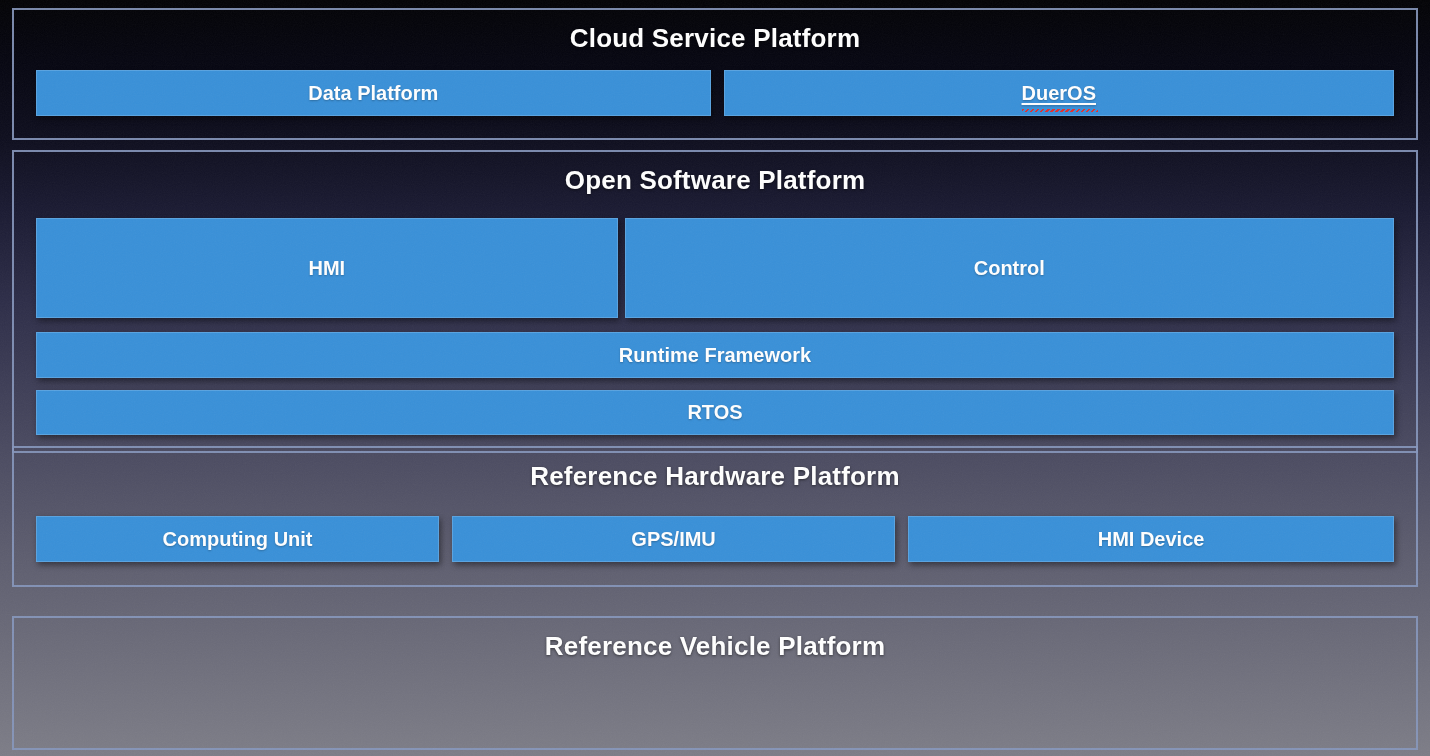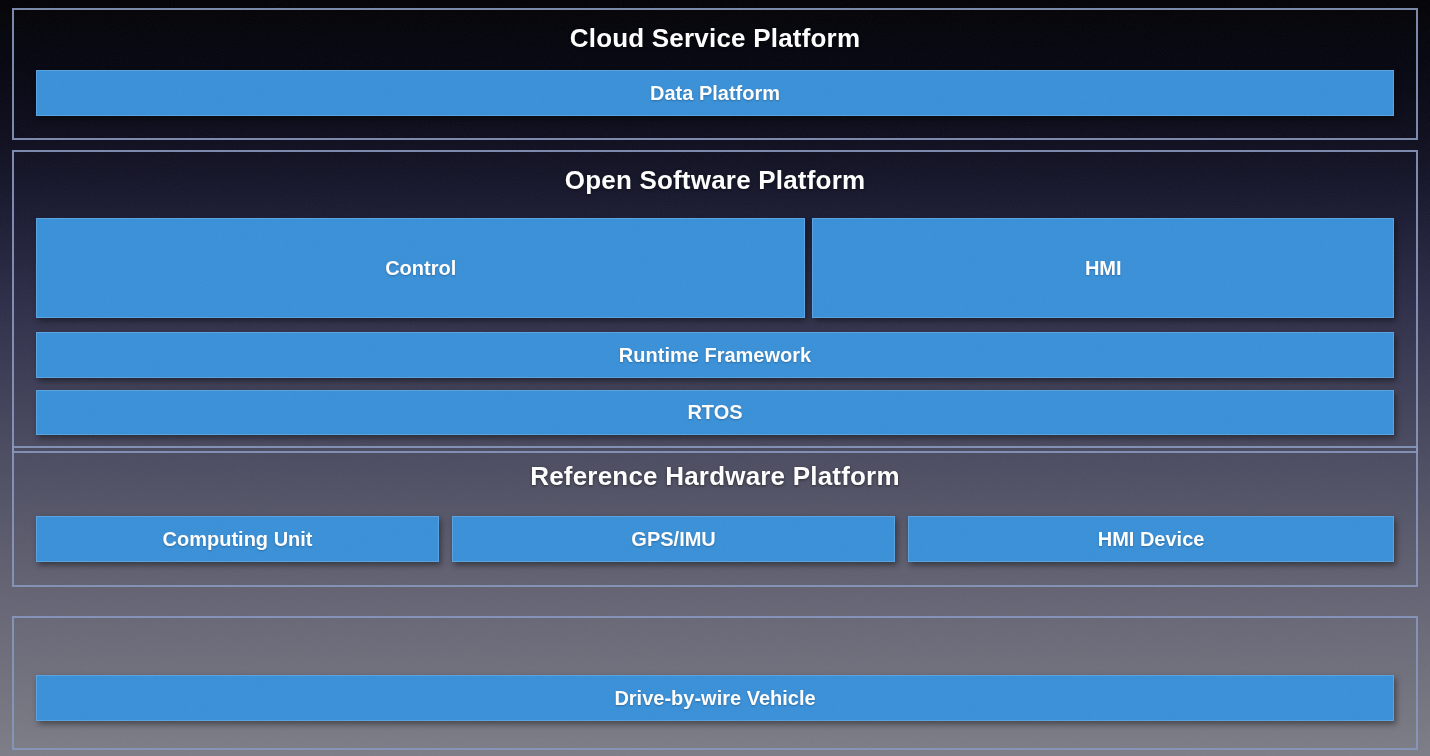--- a/index.html
+++ b/index.html
@@ -65,31 +65,34 @@
 <body>
 
 <div class="canvas">
 
   <section class="panel s1">
     <h2 class="panel-title">Cloud Service Platform</h2>
     <div class="row r1">
       <div class="box" style="flex:672 1 0">
         <span class="box-label">Data Platform</span>
       </div>
+      <div class="box" style="flex:668 1 0">
+        <span class="box-label spellcheck">DuerOS</span>
+      </div>
     </div>
   </section>
 
   <section class="panel s2">
     <h2 class="panel-title">Open Software Platform</h2>
     <div class="row r1">
+      <div class="box" style="flex:364 1 0">
+        <span class="box-label">HMI</span>
+      </div>
       <div class="box" style="flex:482 1 0">
         <span class="box-label">Control</span>
-      </div>
-      <div class="box" style="flex:364 1 0">
-        <span class="box-label">HMI</span>
       </div>
     </div>
     <div class="row r2">
       <div class="box full">
         <span class="box-label">Runtime Framework</span>
       </div>
     </div>
     <div class="row r3">
       <div class="box full">
         <span class="box-label">RTOS</span>
@@ -106,25 +109,21 @@
       <div class="box" style="flex:442 1 0">
         <span class="box-label">GPS/IMU</span>
       </div>
       <div class="box" style="flex:485 1 0">
         <span class="box-label">HMI Device</span>
       </div>
     </div>
   </section>
 
   <section class="panel s4">
-    <div class="row r1">
-      <div class="box full">
-        <span class="box-label">Drive-by-wire Vehicle</span>
-      </div>
-    </div>
+    <h2 class="panel-title">Reference Vehicle Platform</h2>
   </section>
 
   <svg class="grain" xmlns="http://www.w3.org/2000/svg">
     <filter id="grainF">
       <feTurbulence type="fractalNoise" baseFrequency="0.9" numOctaves="2" stitchTiles="stitch"></feTurbulence>
       <feColorMatrix type="saturate" values="0"></feColorMatrix>
     </filter>
     <rect width="100%" height="100%" filter="url(#grainF)"></rect>
   </svg>
 

